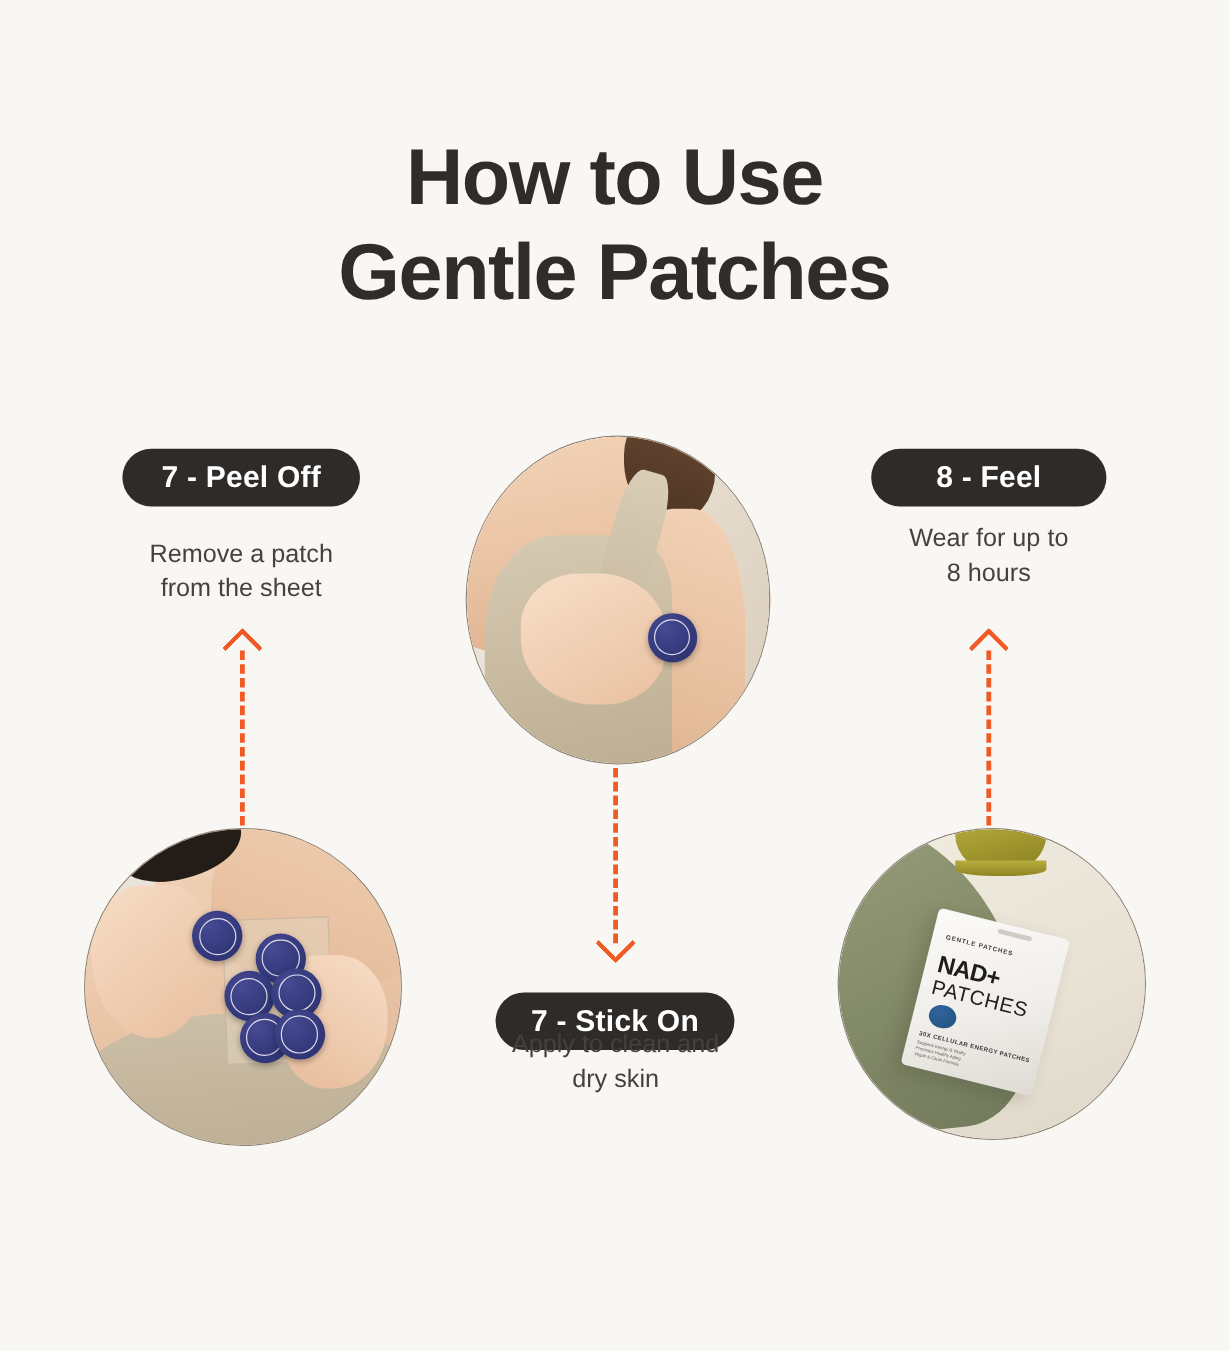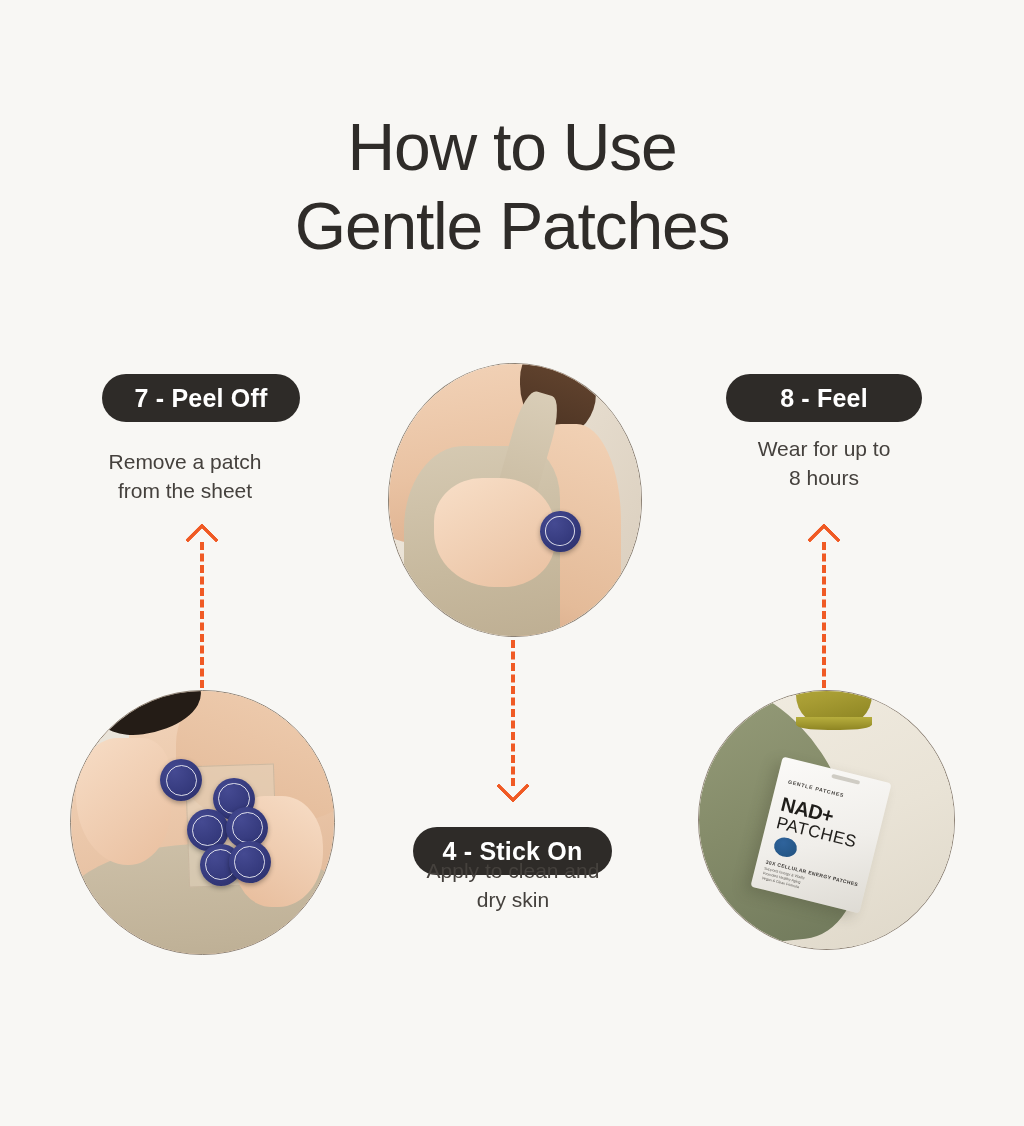--- a/index.html
+++ b/index.html
@@ -19,21 +19,21 @@
   }
 
   
   .title {
     position:absolute;
     left:0; top:108px;
     width:1024px;
     text-align:center;
     font-size:66px;
     line-height:79px;
-    font-weight:normal;
+    font-weight:bold;
     letter-spacing:-1.2px;
     color:#2f2c29;
   }
   .title .line { display:block; }
 
   
   .badge {
     position:absolute;
     height:48px;
     background:#2e2b28;
@@ -53,21 +53,21 @@
 
   
   .desc {
     position:absolute;
     text-align:center;
     font-size:21px;
     line-height:29px;
     color:#45413d;
     white-space:pre-line;
   }
-  #desc-1 { left:60px;  top:447px; width:250px; }
+  #desc-1 { left:76px;  top:447px; width:250px; }
   #desc-2 { left:388px; top:856px; width:250px; }
   #desc-3 { left:699px; top:434px; width:250px; }
 
   
   .arrow { position:absolute; }
   .arrow .stem {
     position:absolute;
     left:50%;
     transform:translateX(-50%);
     width:0;
@@ -314,21 +314,21 @@
       <div class="hand2"></div>
       <div class="patch patch-main"></div>
     </div>
   </div>
 
   <div class="arrow down" id="arrow-2">
     <span class="stem"></span>
     <span class="head"></span>
   </div>
 
-  <div class="badge" id="badge-2">4 - Stick On</div>
+  <div class="badge" id="badge-2">7 - Stick On</div>
   <div class="desc" id="desc-2">Apply to clean and
 dry skin</div>
 
   <div class="badge" id="badge-3">8 - Feel</div>
   <div class="desc" id="desc-3">Wear for up to
 8 hours</div>
 
   <div class="arrow up" id="arrow-3">
     <span class="head"></span>
     <span class="stem"></span>

